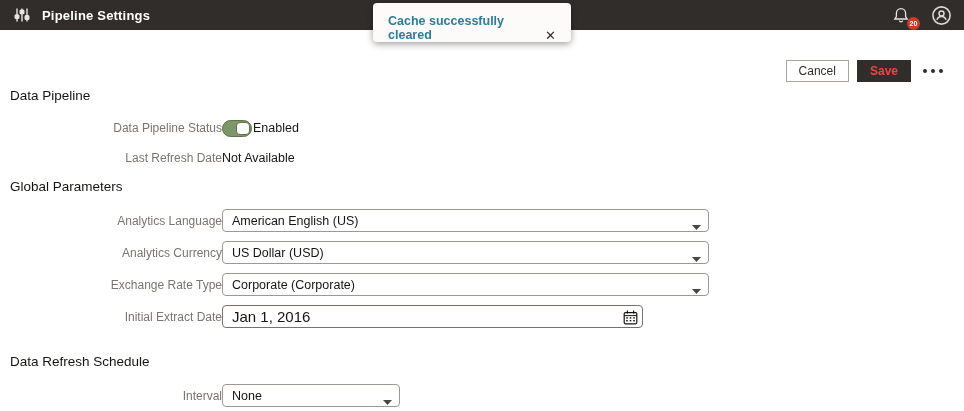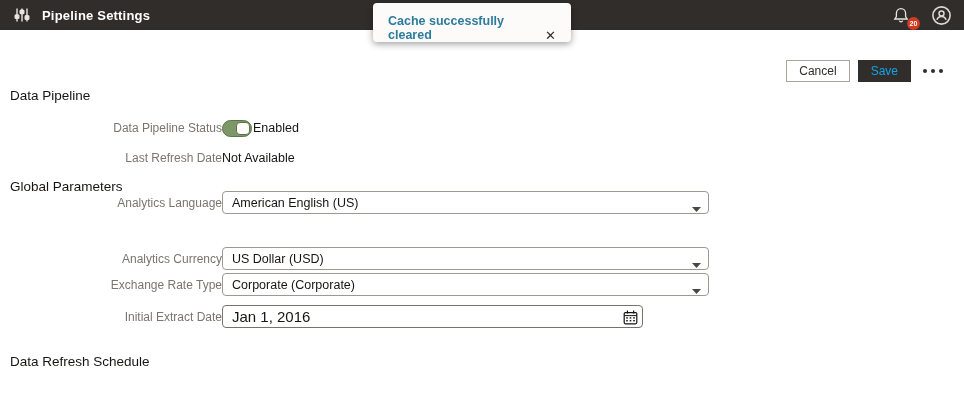--- a/index.html
+++ b/index.html
@@ -37,21 +37,21 @@
   .toast .close { color: #312d2a; font-size: 13px; font-weight: 600; cursor: pointer; line-height: 1; }
 
   
   .actions { position: absolute; top: 60px; right: 17px; height: 22px; display: flex; align-items: center; gap: 8px; }
   .btn {
     height: 22px; border-radius: 0; font-size: 12px; padding: 0 12px;
     display: inline-flex; align-items: center; cursor: pointer;
     font-family: inherit;
   }
   .btn.secondary { background: #ffffff; border: 1px solid #aaa49e; color: #312d2a; }
-  .btn.primary { background: #312d2a; border: 1px solid #312d2a; color: #0ea5e9; font-weight: 400; }
+  .btn.primary { background: #312d2a; border: 1px solid #312d2a; color: #ef4444; font-weight: 700; }
   .more-btn { display: inline-flex; gap: 4px; padding: 6px 4px; cursor: pointer; align-items: center; }
   .more-btn i { width: 4px; height: 4px; border-radius: 50%; background: #312d2a; display: block; }
 
   
   .section-title { position: absolute; left: 10px; color: #161513; font-size: 13.5px; }
   .row { position: absolute; left: 0; display: flex; align-items: center; }
   .row .lbl {
     width: 222px; text-align: right;
     color: #7c756f; font-size: 12px; flex: none;
   }
@@ -144,33 +144,33 @@
     <span class="value-text after-switch">Enabled</span>
   </div>
 
   <div class="row" style="top:150px; height:16px;">
     <span class="lbl">Last Refresh Date</span>
     <span class="value-text">Not Available</span>
   </div>
 
   <div class="section-title" style="top:179px;">Global Parameters</div>
 
-  <div class="row" style="top:191px;">
+  <div class="row" style="top:209px;">
     <span class="lbl">Analytics Language</span>
     <div class="field w-select">
       <span>American English (US)</span>
       <span class="caret">
         <svg width="9" height="5" viewBox="0 0 9 5">
             <path d="M0 0h9L4.5 5z" fill="#4a4641"></path>
           </svg>
       </span>
     </div>
   </div>
 
-  <div class="row" style="top:247px;">
+  <div class="row" style="top:241px;">
     <span class="lbl">Analytics Currency</span>
     <div class="field w-select">
       <span>US Dollar (USD)</span>
       <span class="caret">
         <svg width="9" height="5" viewBox="0 0 9 5">
             <path d="M0 0h9L4.5 5z" fill="#4a4641"></path>
           </svg>
       </span>
     </div>
   </div>
@@ -205,14 +205,25 @@
               <rect x="6.7" y="10" width="1.6" height="1.4"></rect>
               <rect x="10.2" y="10" width="1.6" height="1.4"></rect>
           </g>
         </svg>
       </span>
     </div>
   </div>
 
   <div class="section-title" style="top:354px;">Data Refresh Schedule</div>
 
+  <div class="row" style="top:384px;">
+    <span class="lbl">Interval</span>
+    <div class="field w-interval">
+      <span>None</span>
+      <span class="caret">
+        <svg width="9" height="5" viewBox="0 0 9 5">
+            <path d="M0 0h9L4.5 5z" fill="#4a4641"></path>
+          </svg>
+      </span>
+    </div>
+  </div>
 
 </div>
 
 </body></html>

